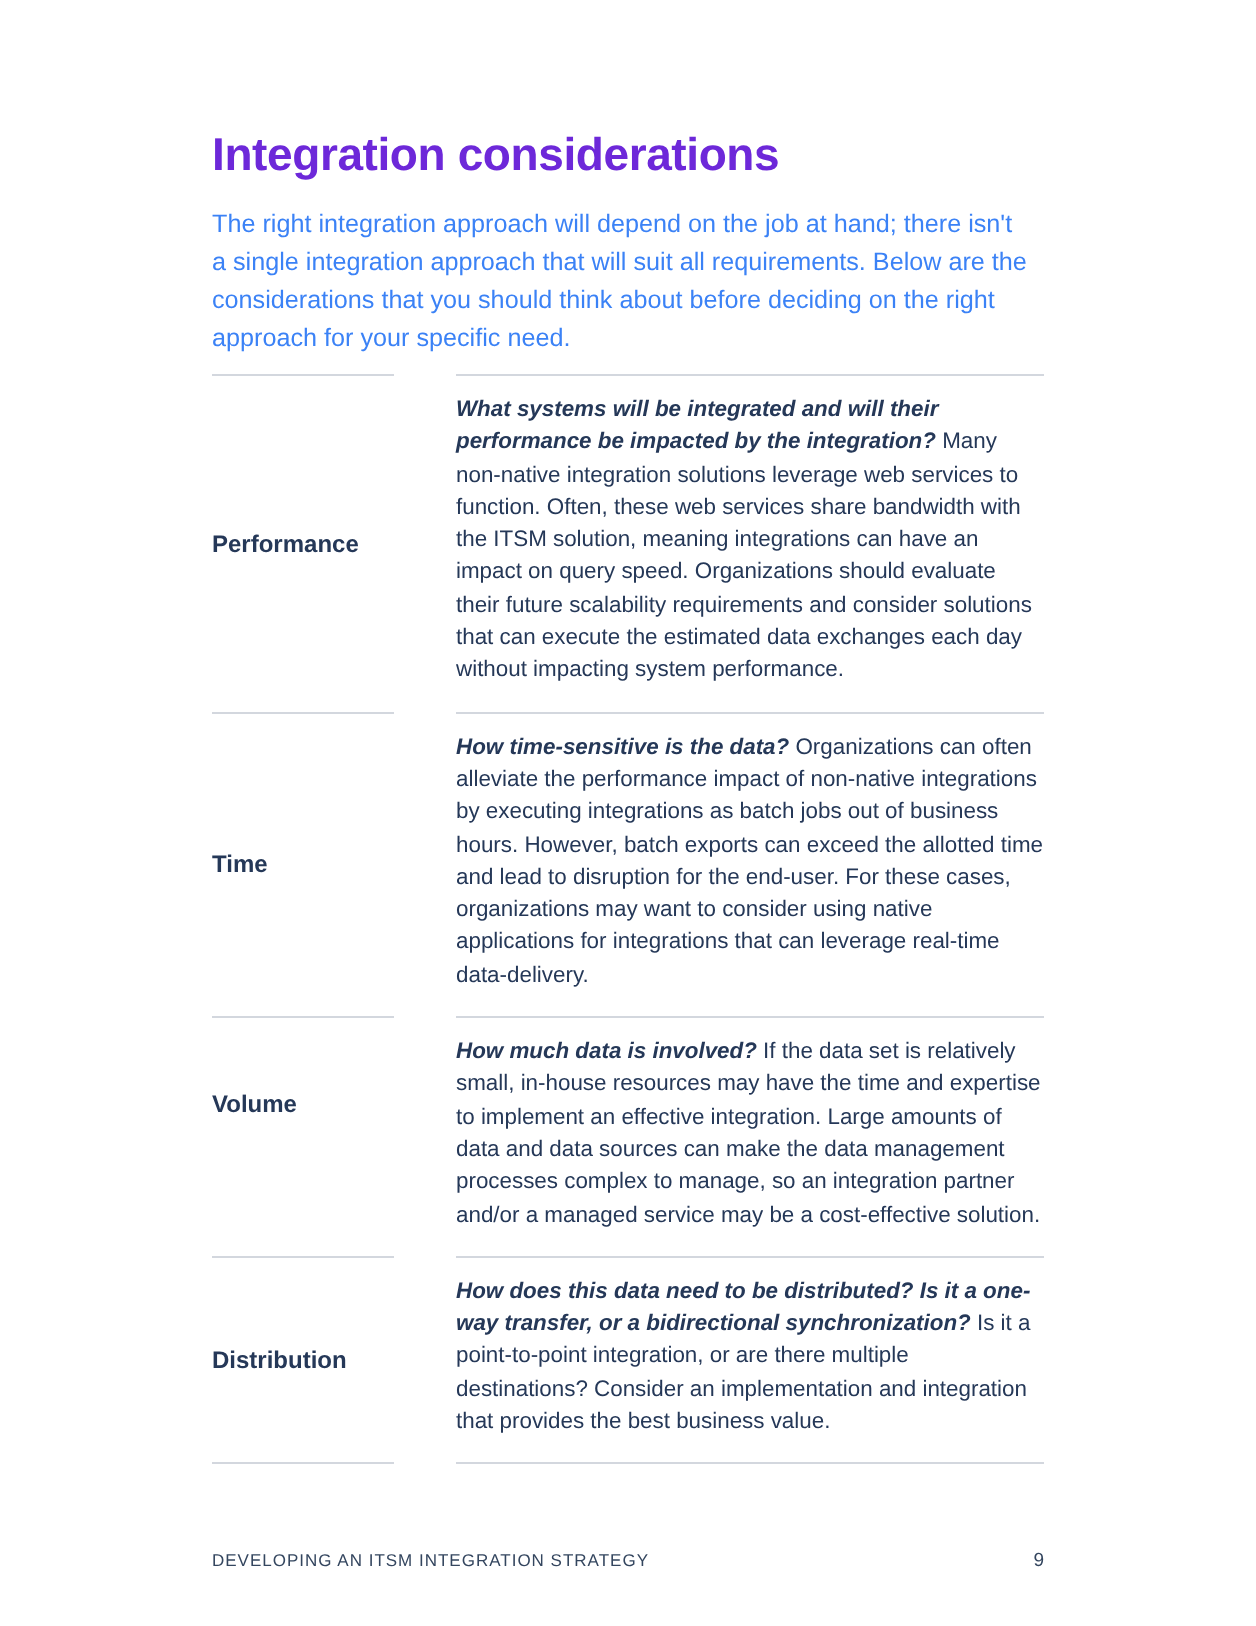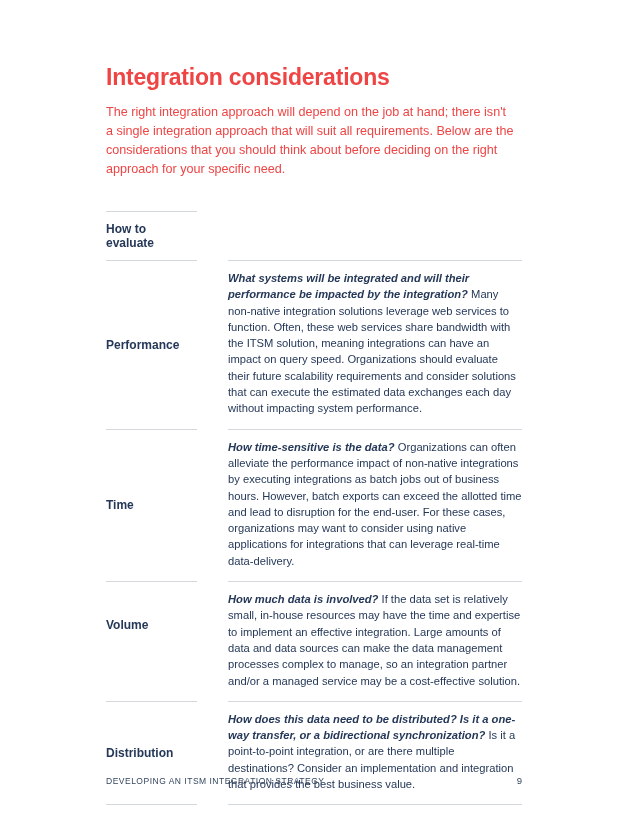--- a/index.html
+++ b/index.html
@@ -18,28 +18,28 @@
   }
   .content {
     padding: 64px 106px 0 106px;
   }
   .doc-title {
     margin: 0 0 13px 0;
     font-size: 23px;
     font-weight: 700;
     letter-spacing: -0.2px;
     line-height: 26px;
-    color: #ef4444;
+    color: #6d28d9;
   }
   .intro {
-    margin: 0 0 32px 0;
+    margin: 0 0 8px 0;
     font-size: 12.6px;
     line-height: 19px;
     white-space: pre-line;
-    color: #ef4444;
+    color: #3b82f6;
   }
   .ctable {
     width: 416px;
   }
   .trow {
     display: grid;
     grid-template-columns: 91px 318px;
     column-gap: 7px;
   }
   .cell {
@@ -103,21 +103,20 @@
     <h1 class="doc-title">Integration considerations</h1>
 
     <p class="intro">The right integration approach will depend on the job at hand; there isn't
 a single integration approach that will suit all requirements. Below are the
 considerations that you should think about before deciding on the right
 approach for your specific need.</p>
 
     <div class="ctable">
 
       <div class="trow">
-        <div class="cell head-cell">How to evaluate</div>
       </div>
 
       <div class="trow">
         <div class="cell label-cell">Performance</div>
         <div class="cell eval-cell">
           <span class="q-lead">What systems will be integrated and will their performance be impacted by the integration?</span>
           <span>Many non-native integration solutions leverage web services to function. Often, these web services share bandwidth with the ITSM solution, meaning integrations can have an impact on query speed. Organizations should evaluate their future scalability requirements and consider solutions that can execute the estimated data exchanges each day without impacting system performance.</span>
         </div>
       </div>
 

